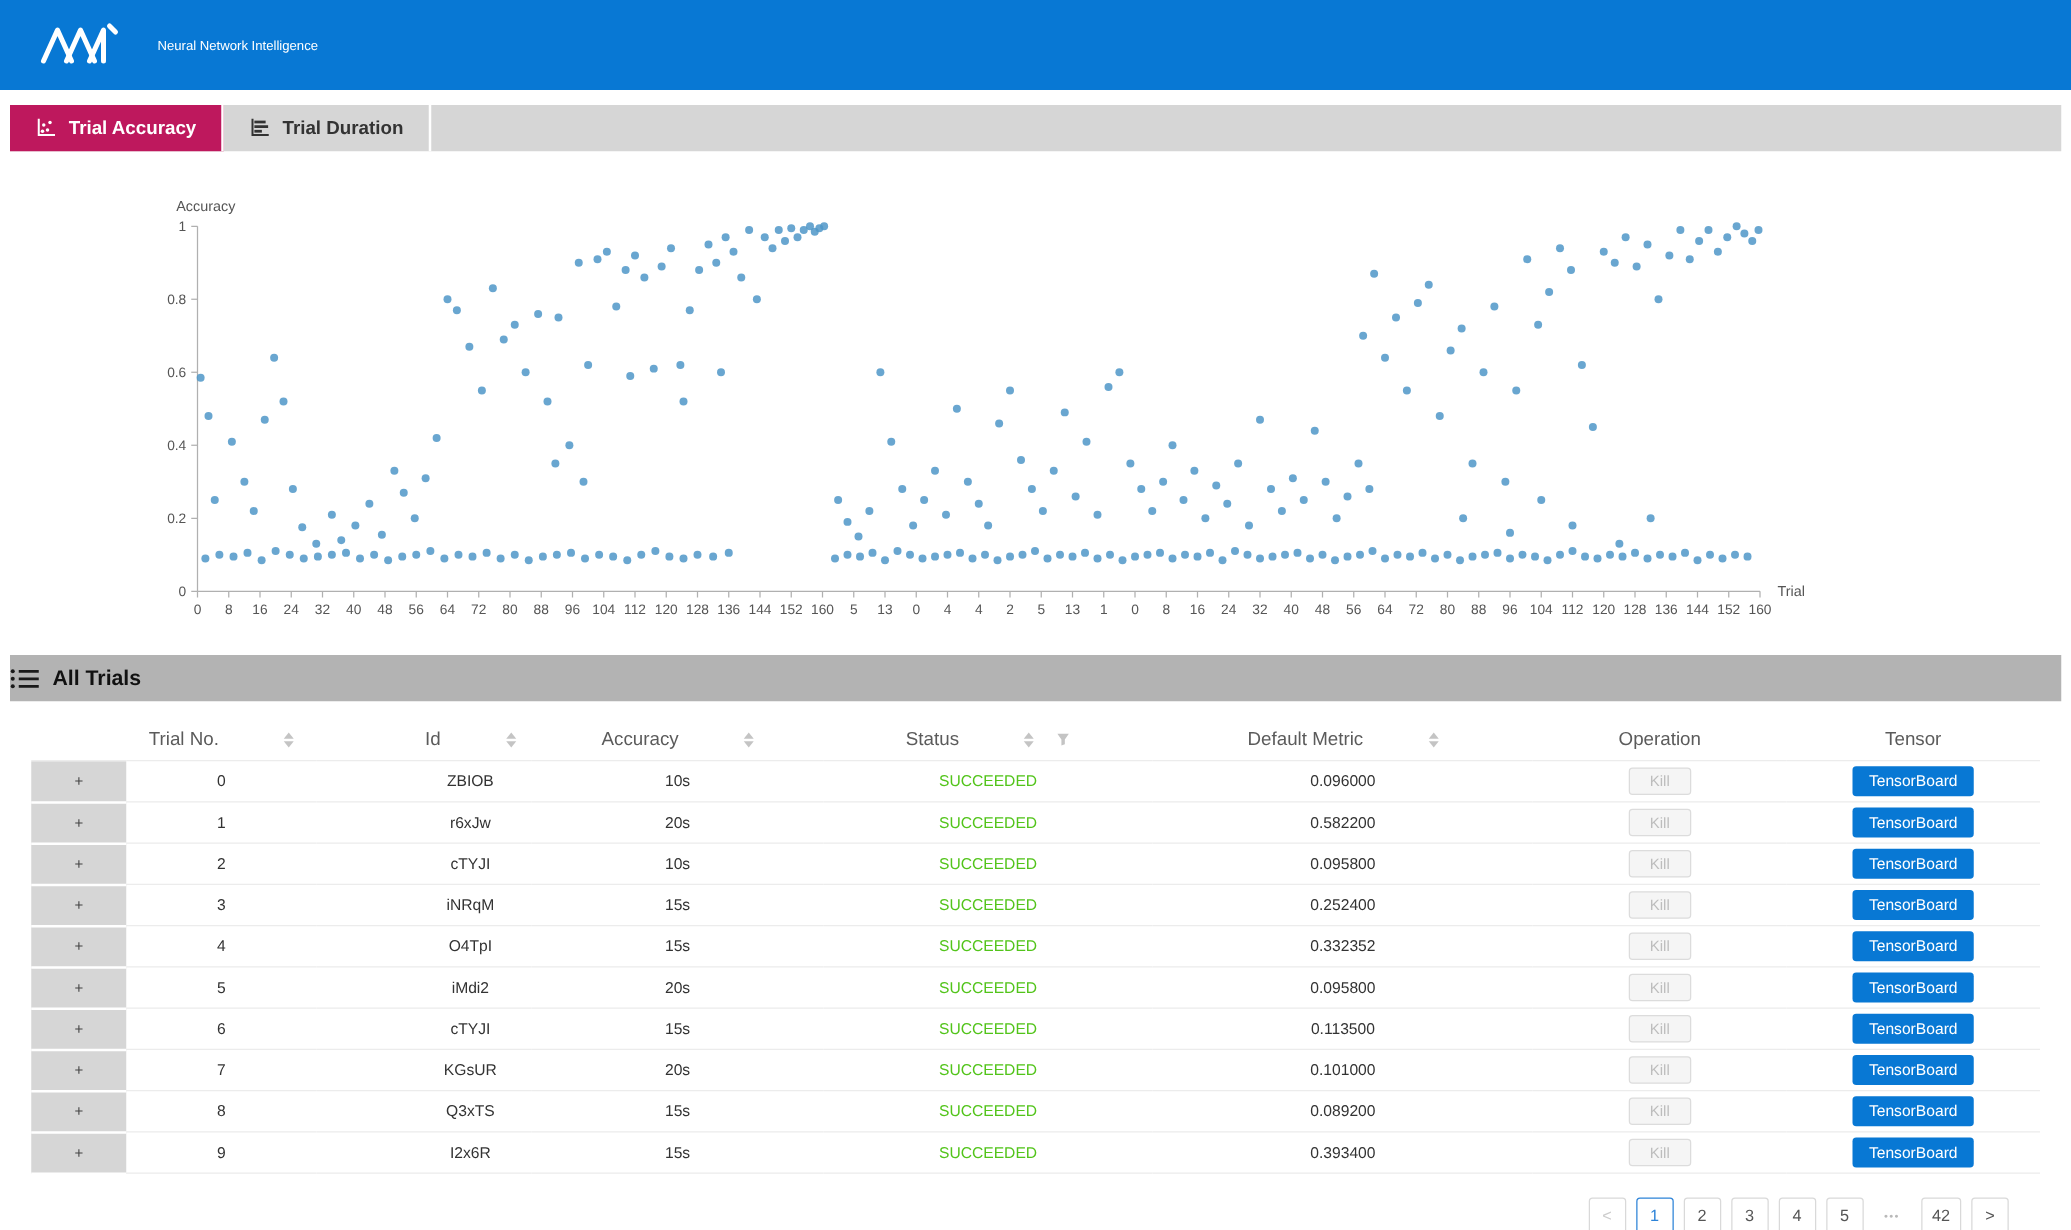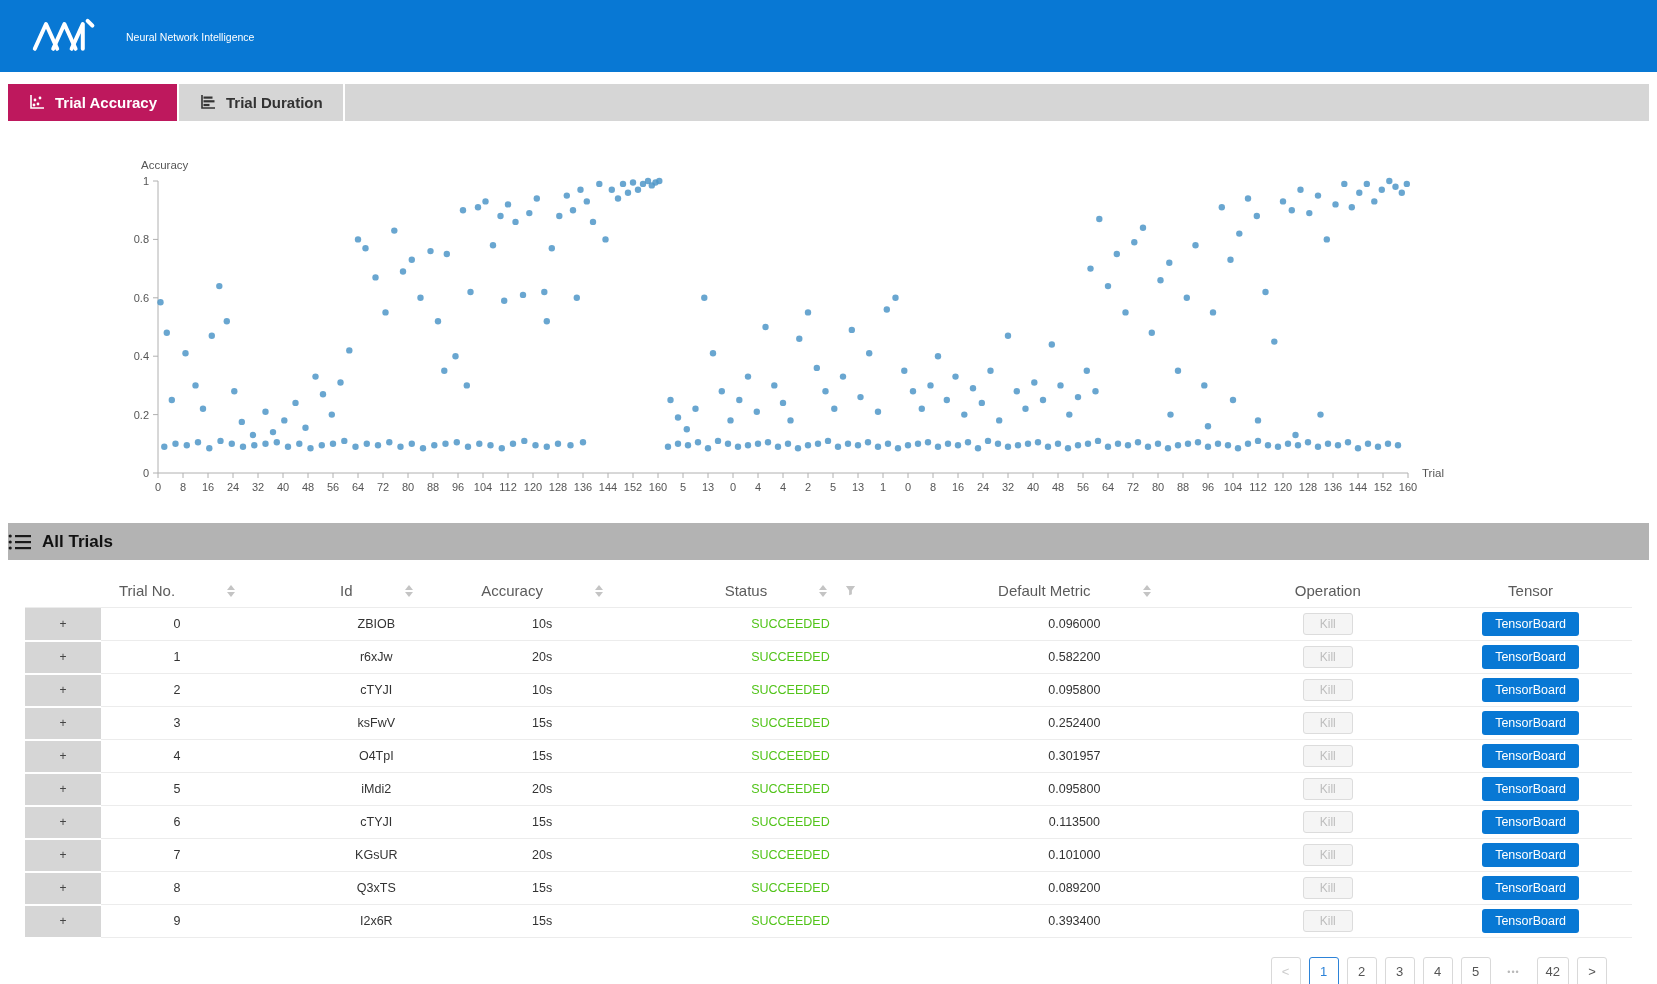--- a/index.html
+++ b/index.html
@@ -600,34 +600,34 @@
           <td class="id-cell">cTYJI</td>
           <td>10s</td>
           <td class="status-cell">SUCCEEDED</td>
           <td>0.095800</td>
           <td><button class="kill-btn" disabled="">Kill</button></td>
           <td><button class="tb-btn">TensorBoard</button></td>
         </tr>
         <tr>
           <td class="expand-cell">+</td>
           <td>3</td>
-          <td class="id-cell">ksFwV</td>
+          <td class="id-cell">iNRqM</td>
           <td>15s</td>
           <td class="status-cell">SUCCEEDED</td>
           <td>0.252400</td>
           <td><button class="kill-btn" disabled="">Kill</button></td>
           <td><button class="tb-btn">TensorBoard</button></td>
         </tr>
         <tr>
           <td class="expand-cell">+</td>
           <td>4</td>
           <td class="id-cell">O4TpI</td>
           <td>15s</td>
           <td class="status-cell">SUCCEEDED</td>
-          <td>0.301957</td>
+          <td>0.332352</td>
           <td><button class="kill-btn" disabled="">Kill</button></td>
           <td><button class="tb-btn">TensorBoard</button></td>
         </tr>
         <tr>
           <td class="expand-cell">+</td>
           <td>5</td>
           <td class="id-cell">iMdi2</td>
           <td>20s</td>
           <td class="status-cell">SUCCEEDED</td>
           <td>0.095800</td>

